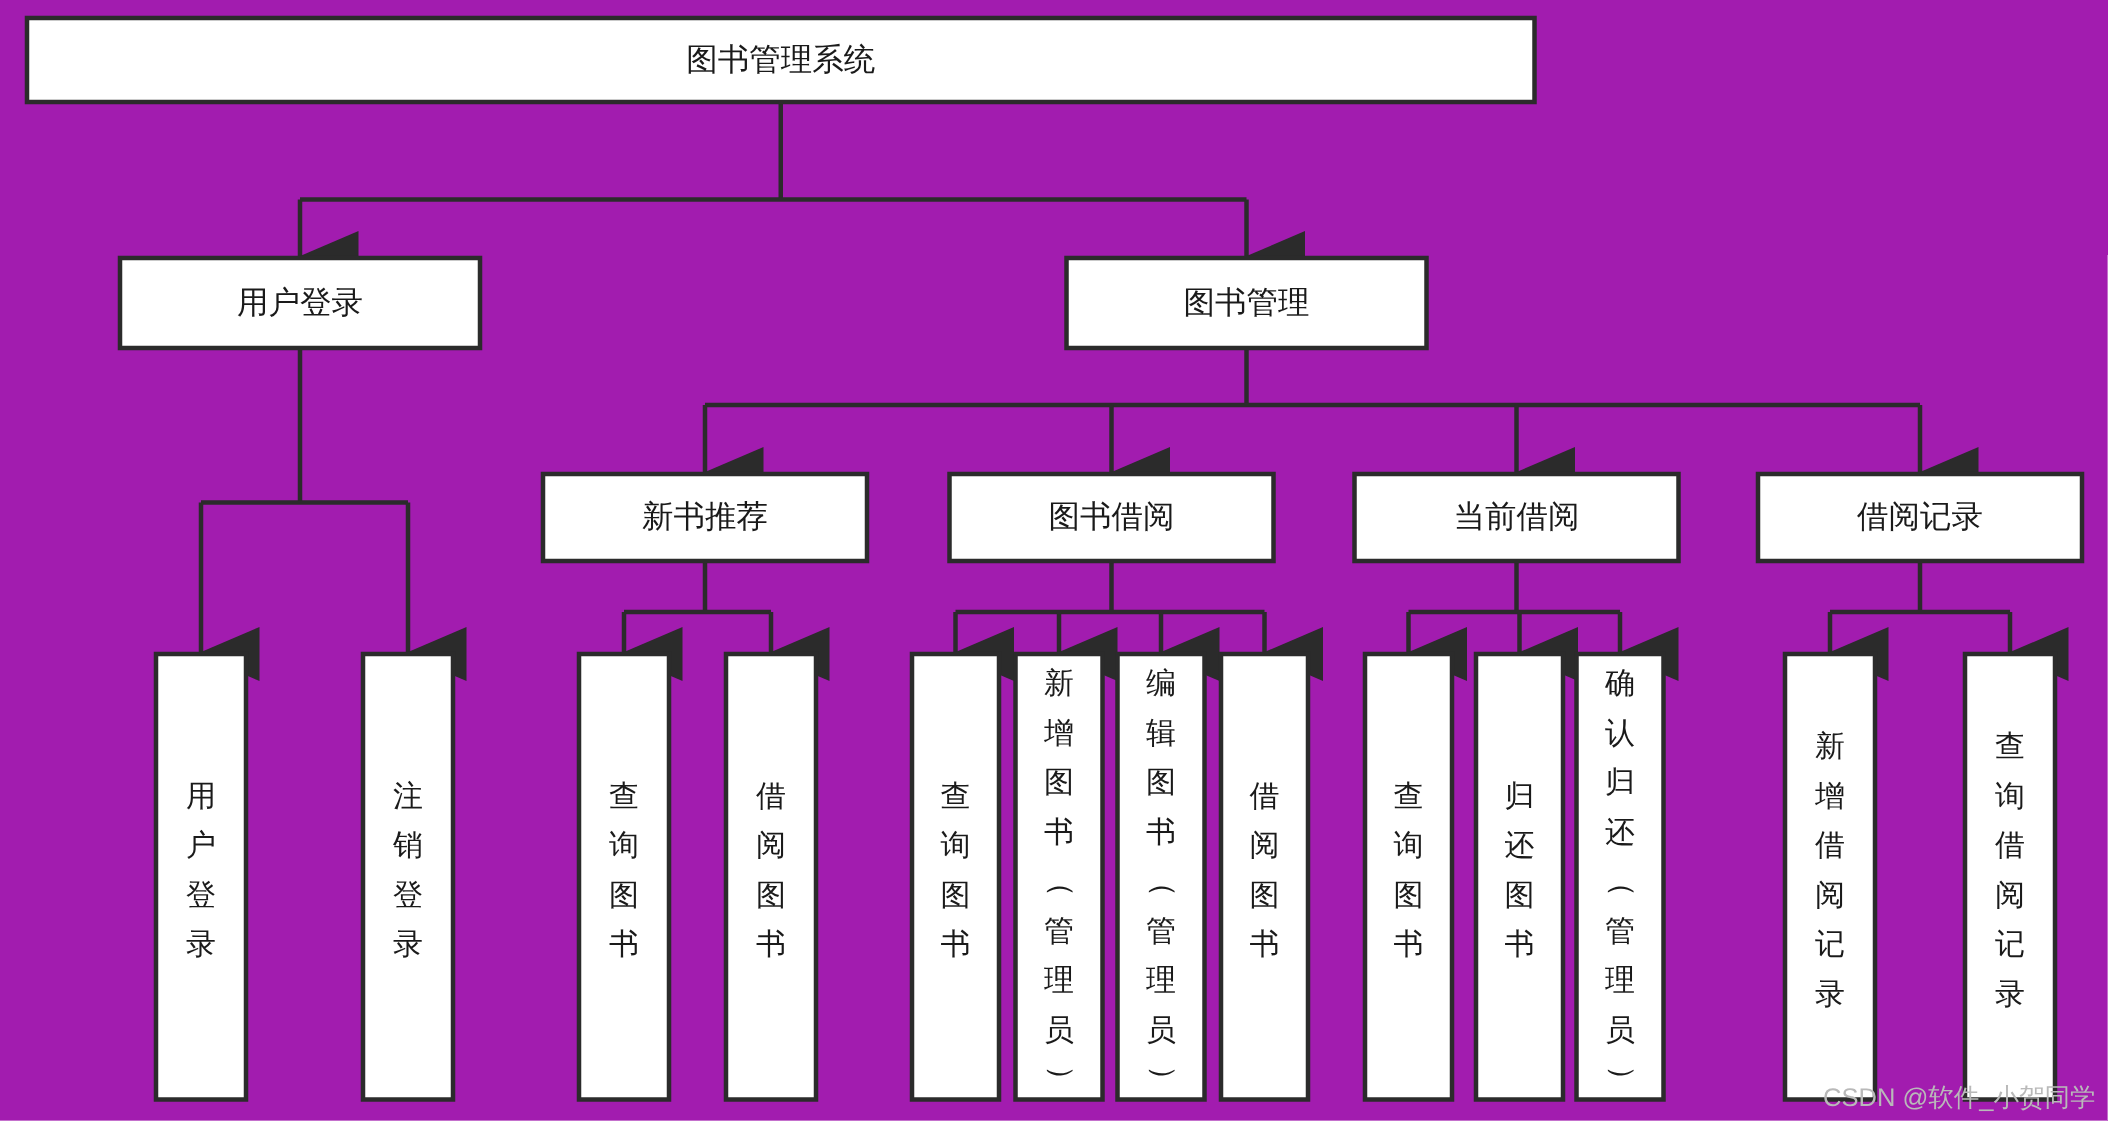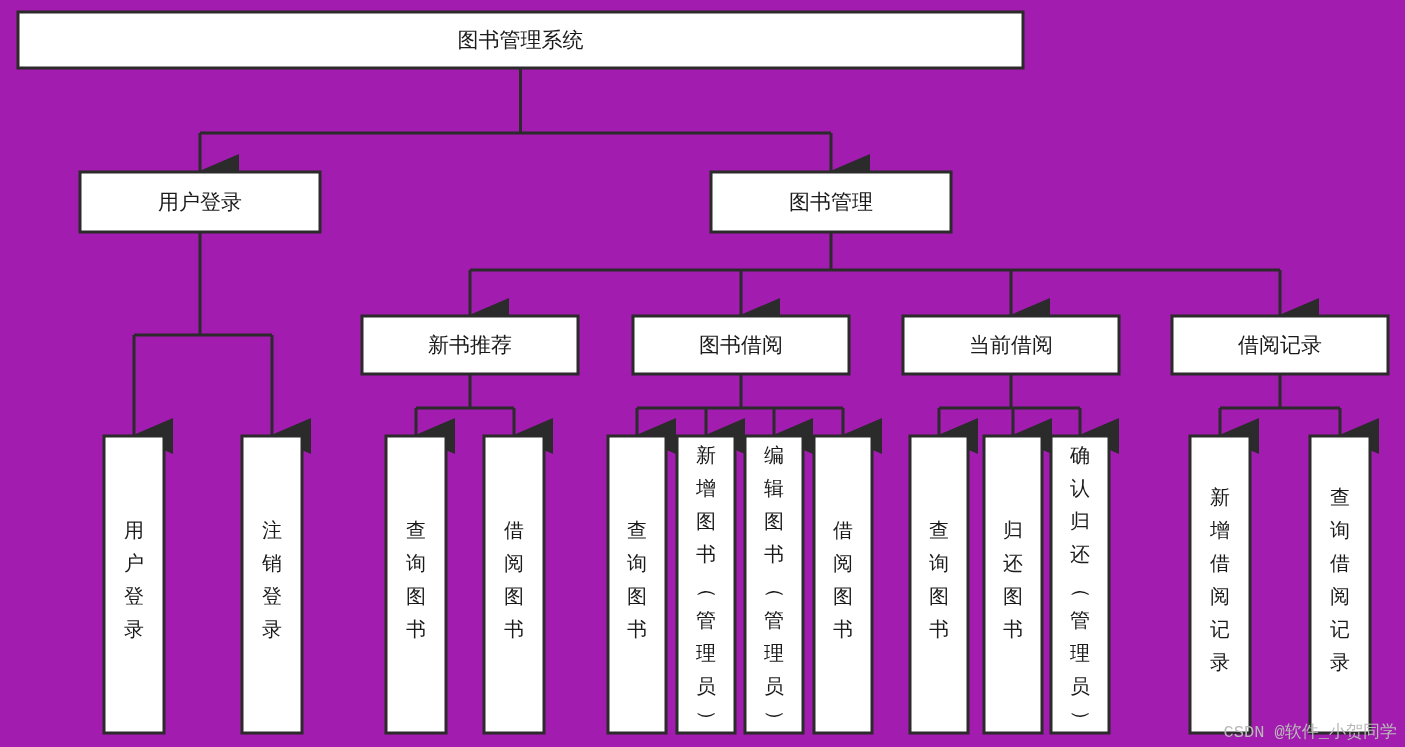--- a/index.html
+++ b/index.html
@@ -15,21 +15,21 @@
   .node-label{
     font-family:"Liberation Sans","DejaVu Sans",sans-serif;
     fill:#1a1a1a;font-size:21px;text-anchor:middle;dominant-baseline:middle;
   }
   .leaf-label{
     font-family:"Liberation Sans","DejaVu Sans",sans-serif;
     fill:#1a1a1a;font-size:20px;text-anchor:middle;
   }
   .watermark{
     position:absolute;right:8px;bottom:4px;
-    font-family:Liberation Mono, monospace;
+    font-family:Liberation Sans, sans-serif;
     font-size:17px;color:#b9b9b9;white-space:nowrap;user-select:none;
   }
 </style>
 </head>
 <body>
 
 <div id="diagram-root">
   <svg id="tree" viewBox="0 0 1405 747">
     <defs>
       <marker id="arrow" viewBox="0 0 12 14" refX="6" refY="13" markerWidth="12" markerHeight="14" orient="auto-start-reverse">

